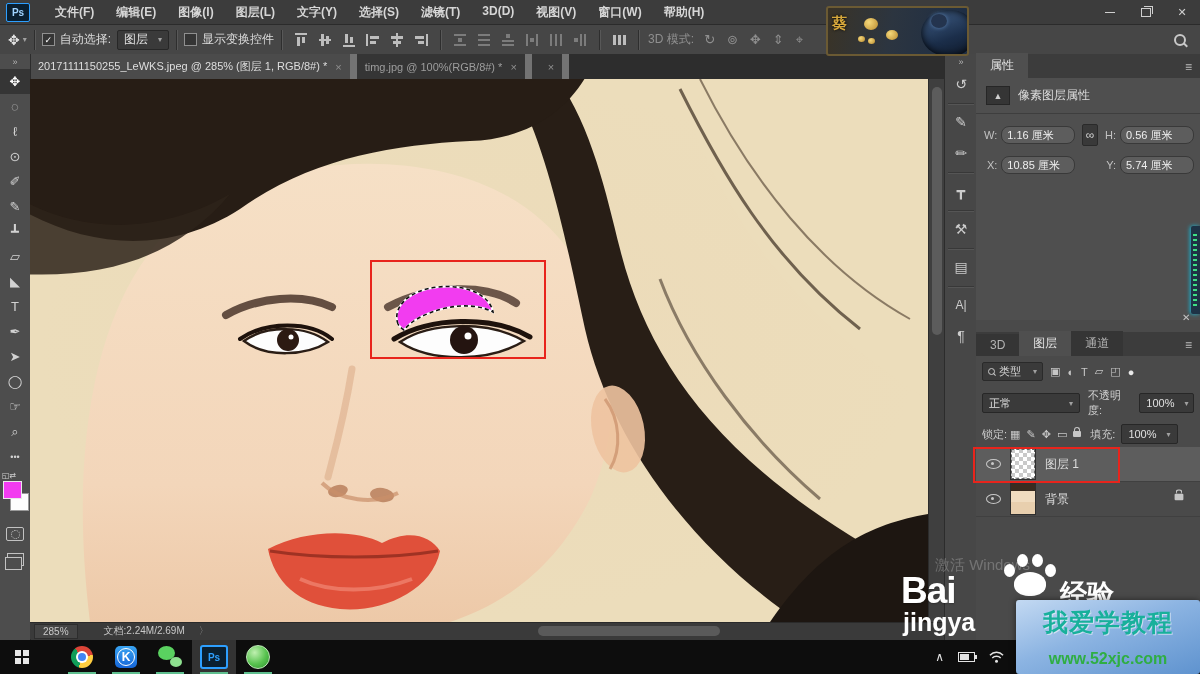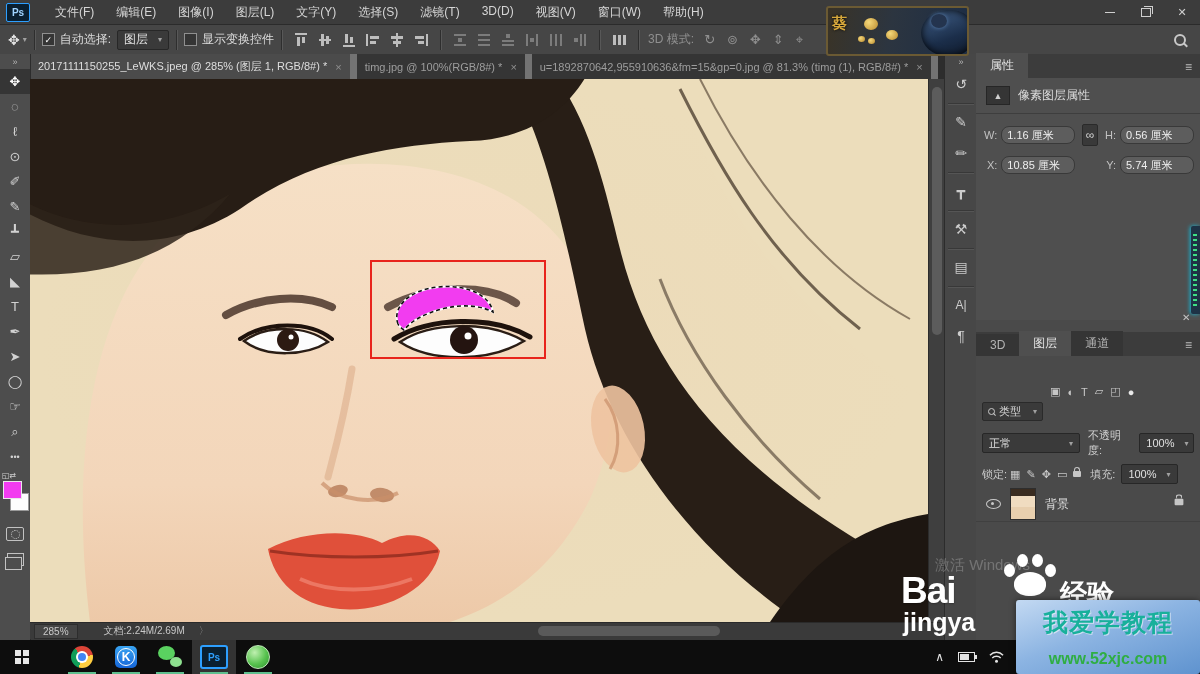--- a/index.html
+++ b/index.html
@@ -5,21 +5,21 @@
   html,body{margin:0;padding:0;background:#222;}
   #app{position:relative;width:1200px;height:674px;overflow:hidden;
        font-family:"Liberation Sans","DejaVu Sans",sans-serif;background:#3a3a3a;padding-left:32px;
        -webkit-font-smoothing:antialiased;}
   .abs{position:absolute;}
   
   .titlebar{left:0;top:0;width:1200px;height:24px;background:#3c3c3c;border-bottom:1px solid #2b2b2b;
             display:flex;align-items:center;color:#d6d6d6;font-size:12px;}
   .pslogo{width:22px;height:17px;margin-left:6px;background:#0a1f30;border:1px solid #2d9fff;
           color:#9fd3ff;font-size:10px;font-weight:bold;display:flex;align-items:center;justify-content:center;border-radius:2px;}
-  .menuitems{display:flex;margin-left:14px;}
+  .menuitems{display:flex;margin-left:14px;font-weight:bold;}
   .menuitems span{padding:4px 11px;cursor:default;}
   .wincontrols{position:absolute;right:0;top:0;display:flex;height:24px;}
   .wbtn{width:36px;height:24px;display:flex;align-items:center;justify-content:center;color:#cfcfcf;font-size:11px;}
   .wbtn .bar{width:10px;height:1px;background:#cfcfcf;}
   .wbtn .rest{width:8px;height:7px;border:1px solid #cfcfcf;position:relative;}
   .wbtn .rest:before{content:"";position:absolute;left:2px;top:-3px;width:8px;height:7px;border:1px solid #cfcfcf;border-left:none;border-bottom:none;}
   
   .optionsbar{left:0;top:25px;width:1200px;height:29px;background:#464646;border-bottom:1px solid #282828;
               display:flex;align-items:center;color:#dcdcdc;font-size:12px;}
   .sep{width:1px;height:20px;background:#2e2e2e;margin:0 7px;box-shadow:1px 0 0 #585858;}
@@ -96,21 +96,21 @@
   .fieldrow{display:flex;align-items:center;margin:10px 6px 0 8px;}
   .flab{color:#c2c2c2;width:18px;text-align:right;margin-right:4px;font-size:11px;}
   .fval{background:#5d5d5d;border:1px solid #393939;border-radius:8px;height:16px;min-width:62px;
         display:inline-flex;align-items:center;padding:0 5px;font-size:11px;color:#efefef;}
   .linkbtn{width:24px;height:20px;background:#393939;border:1px solid #2a2a2a;border-radius:2px;margin:0 7px;
            display:flex;align-items:center;justify-content:center;color:#cfcfcf;font-size:12px;}
   .dockmini{position:absolute;right:6px;top:268px;color:#b2b2b2;font-size:9px;letter-spacing:2px;}
   .layersgroup{position:absolute;left:0;top:278px;width:224px;height:308px;background:#4a4a4a;}
   .lfilter{display:flex;align-items:center;padding:6px 6px 4px;color:#cfcfcf;font-size:11px;}
   .searchdd{background:#3a3a3a;border:1px solid #2a2a2a;border-radius:2px;height:17px;display:flex;align-items:center;
-            padding:0 5px;color:#d6d6d6;margin-top:40px;}
+            padding:0 5px;color:#d6d6d6;}
   .smag{width:5px;height:5px;border:1px solid #c9c9c9;border-radius:50%;position:relative;margin-right:4px;}
   .smag:after{content:"";position:absolute;left:4px;top:5px;width:3px;height:1px;background:#c9c9c9;transform:rotate(45deg);}
   .fic{margin-left:7px;color:#c6c6c6;font-size:11px;}
   .blendrow,.lockrow{display:flex;align-items:center;padding:3px 6px;color:#cfcfcf;font-size:11px;}
   .lkic{margin:0 3px;color:#c6c6c6;font-size:11px;}
   .padlock{width:8px;height:6px;background:#c6c6c6;border-radius:1px;position:relative;display:inline-block;margin:0 3px;}
   .padlock:before{content:"";position:absolute;left:1px;top:-4px;width:4px;height:3px;border:1px solid #c6c6c6;border-bottom:none;border-radius:3px 3px 0 0;}
   .layerrow{display:flex;align-items:center;height:34px;border-bottom:1px solid #404040;color:#dcdcdc;font-size:12px;position:relative;}
   .layerrow.sel{background:#5d5d5d;}
   .eye{width:13px;height:8px;border:1px solid #c9c9c9;border-radius:50%;position:relative;margin:0 9px 0 10px;}
@@ -303,21 +303,20 @@
   <div class="abs tabbar">
     <div class="dtab active" style="max-width:318px">
       <span>20171111150255_LeWKS.jpeg @ 285% (图层 1, RGB/8#) *</span>
       <span class="x">×</span>
     </div>
     <div class="dtab" style="max-width:152px">
       <span>timg.jpg @ 100%(RGB/8#) *</span>
       <span class="x">×</span>
     </div>
     <div class="dtab" style="max-width:402px">
-      <span>u=1892870642,955910636&amp;fm=15&amp;gp=0.jpg @ 81.3% (timg (1), RGB/8#) *</span>
       <span class="x">×</span>
     </div>
   </div>
 
   <div class="abs toolcol">
     <span class="tcollapse">»</span>
     <div class="tool sel">✥</div>
     <div class="tool">◌</div>
     <div class="tool">ℓ</div>
     <div class="tool">⊙</div>
@@ -503,20 +502,26 @@
         <span class="lkic">✎</span>
         <span class="lkic">✥</span>
         <span class="lkic">▭</span>
         <span class="padlock"></span>
         <span style="margin-left:6px">填充:</span>
         <span class="dd" style="min-width:34px">
           <span>100%</span>
           <span class="ddchev">▾</span>
         </span>
       </div>
+      <div class="layerrow sel">
+        <span class="layerredrect"></span>
+        <span class="eye"></span>
+        <span class="lthumb checker"></span>
+        <span>图层 1</span>
+      </div>
       <div class="layerrow">
         <span class="eye"></span>
         <span class="lthumb bgthumb"></span>
         <span>背景</span>
         <span class="padlock locksm"></span>
       </div>
     </div>
   </div>
 
   <span class="abs actwin">激活 Windows</span>

